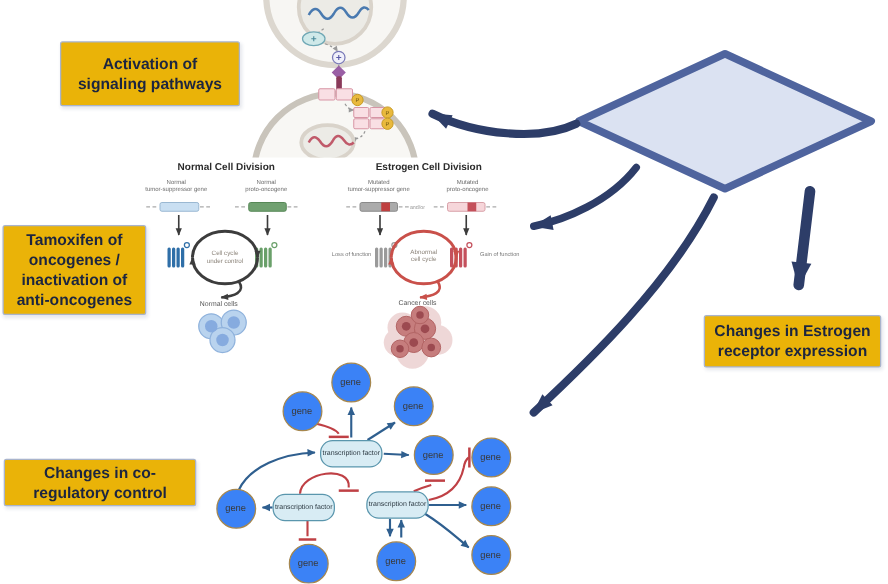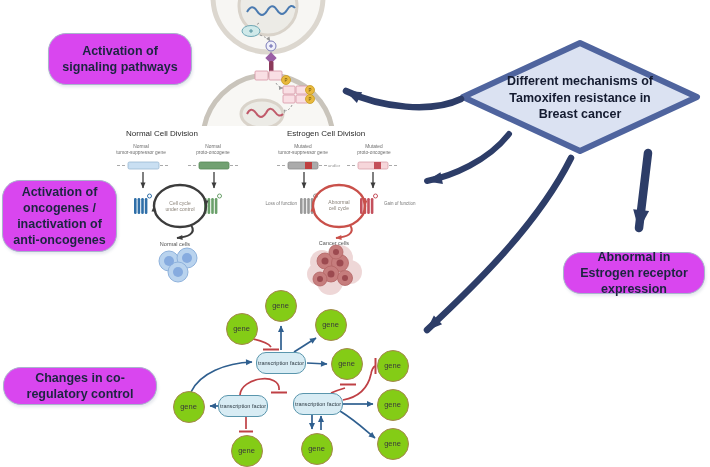--- a/index.html
+++ b/index.html
@@ -2,42 +2,42 @@
 <html><head>
 <meta charset="utf-8">
 <style>
   html,body{margin:0;padding:0;background:#ffffff;}
   .stage{
     position:relative;width:710px;height:467px;background:#ffffff;overflow:hidden;
     font-family:"Liberation Sans",sans-serif;
   }
   .layer{position:absolute;left:0;top:0;width:710px;height:467px;}
   .box{
-    position:absolute;background:#d946ef;border:1.4px solid #a9b4cc;border-radius:18px;
+    position:absolute;background:#eab308;border:1.4px solid #a9b4cc;border-radius:2px;
     box-shadow:1px 2px 3px rgba(40,60,110,0.12);
     display:flex;align-items:center;justify-content:center;text-align:center;
     color:#1c2540;font-weight:bold;font-size:12.5px;line-height:1.28;
   }
   .diamond-label{
     position:absolute;left:492px;top:73px;width:176px;text-align:center;
     color:#141b30;font-weight:bold;font-size:12.5px;line-height:1.32;
   }
   .gene{
     position:absolute;width:30px;height:30px;border-radius:50%;
-    background:#84cc16;border:1.5px solid #a6874e;
+    background:#3b82f6;border:1.5px solid #a6874e;
     display:flex;align-items:center;justify-content:center;
     font-size:7.5px;color:#3a3a3a;
   }
   .tf{
     position:absolute;width:48px;height:20px;border-radius:10px;
     background:#d8ecf4;border:1.3px solid #5a96ad;
     display:flex;align-items:center;justify-content:center;text-align:center;
     font-size:5.6px;line-height:1.12;color:#2e3b44;
   }
-  .ptitle{position:absolute;text-align:left;font-weight:normal;font-size:8px;color:#2b2b2b;}
+  .ptitle{position:absolute;text-align:center;font-weight:bold;font-size:8px;color:#2b2b2b;}
   .sublabel{position:absolute;text-align:center;font-size:4.8px;line-height:1.18;color:#6b6b6b;}
   .tinylabel{position:absolute;font-size:4.5px;color:#7a7a7a;}
   .cyclelabel{position:absolute;text-align:center;font-size:5px;line-height:1.2;color:#8a8278;}
   .cellslabel{position:absolute;text-align:center;font-size:5.5px;color:#555;}
 </style>
 </head>
 <body>
 
 <div class="stage">
 
@@ -214,30 +214,29 @@
       <line x1="340" y1="384.5" x2="356" y2="384.5" stroke="#bf4045" stroke-width="2"></line>
       <path d="M343,400 C359,397 368,388 371,374 Q372,368 375,366" stroke="#bf4045" stroke-width="1.7"></path>
       <line x1="375.5" y1="358" x2="375.5" y2="374" stroke="#bf4045" stroke-width="2"></line>
     </g>
   </svg>
 
   <div class="box" style="left:48px;top:33px;width:142px;height:50px">
     <div style="width:118px">Activation of signaling pathways</div>
   </div>
   <div class="box" style="left:2px;top:180px;width:113px;height:70px">
-    <div style="width:100px">Activation of oncogenes / inactivation of anti-oncogenes</div>
+    <div style="width:100px">Tamoxifen of oncogenes / inactivation of anti-oncogenes</div>
   </div>
   <div class="box" style="left:563px;top:252px;width:140px;height:40px">
-    <div style="width:128px">Abnormal in Estrogen receptor expression</div>
+    <div style="width:128px">Changes in Estrogen receptor expression</div>
   </div>
   <div class="box" style="left:3px;top:367px;width:152px;height:36px">
     <div style="width:132px">Changes in co-regulatory control</div>
   </div>
 
-  <div class="diamond-label">Different mechanisms of Tamoxifen resistance in Breast cancer</div>
 
   <div class="ptitle" style="left:126px;top:129px;width:110px">Normal Cell Division</div>
   <div class="ptitle" style="left:287px;top:129px;width:112px">Estrogen Cell Division</div>
 
   <div class="sublabel" style="left:106px;top:144px;width:70px">
     <div>Normal</div>
     <div>tumor-suppressor gene</div>
   </div>
   <div class="sublabel" style="left:178px;top:144px;width:70px">
     <div>Normal</div>

